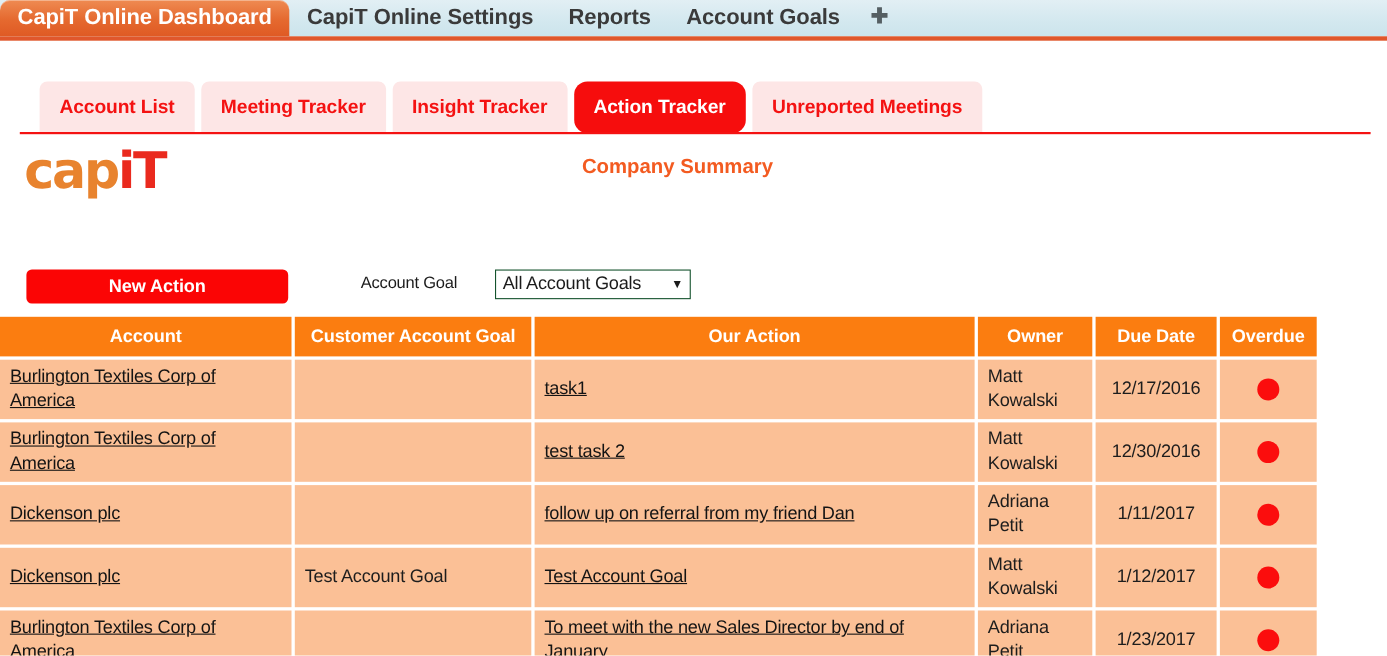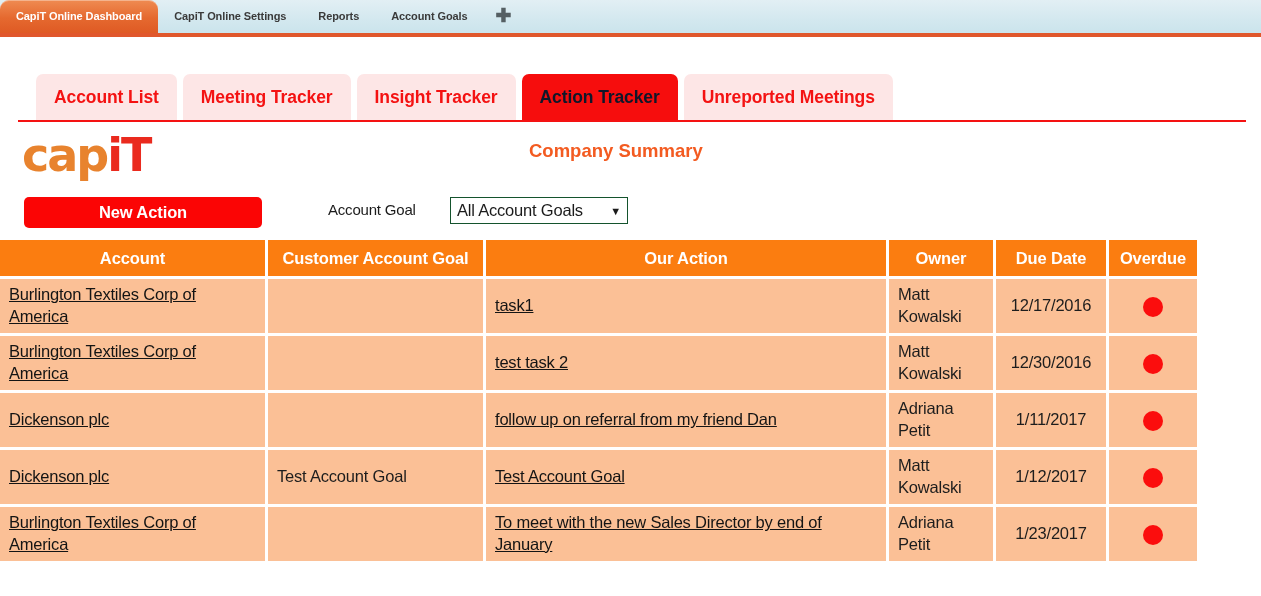--- a/index.html
+++ b/index.html
@@ -19,21 +19,21 @@
     border-bottom: 4px solid #e0572c;
     display: flex;
     align-items: flex-end;
     padding: 0;
     white-space: nowrap;
   }
   .btab {
     height: 33px;
     line-height: 33px;
     padding: 0 16px;
-    font-size: 11px;
+    font-size: 20px;
     font-weight: bold;
     color: #3a3a3a;
     letter-spacing: -0.1px;
   }
   .btab.active {
     background: linear-gradient(to bottom, #ef8b52 0%, #e5692f 55%, #df5a24 100%);
     color: #ffffff;
     border-top-left-radius: 9px;
     border-top-right-radius: 9px;
     box-shadow: inset 0 1px 0 rgba(255,255,255,0.35);
@@ -61,21 +61,21 @@
     line-height: 47px;
     padding: 0 18px;
     font-size: 17.5px;
     font-weight: bold;
     background: #fde6e6;
     color: #f41212;
     border-top-left-radius: 7px;
     border-top-right-radius: 7px;
     letter-spacing: -0.1px;
   }
-  .subtab.active { background: #f60d0d; color: #0f172a; }
+  .subtab.active { background: #f60d0d; color: #ffffff; border-radius: 12px; }
   .subtab-rule {
     position: absolute;
     left: 18px; right: 15px; bottom: 0;
     height: 2px; background: #f41212;
   }
 
   
   .headband {
     position: relative;
     height: 75px;
@@ -95,20 +95,21 @@
     font-size: 18.5px;
     font-weight: bold;
     color: #f35b21;
   }
 
   
   .controls {
     position: relative;
     height: 40px;
     padding-left: 24px;
+    margin-top: 48px;
   }
   .new-action-btn {
     position: absolute; left: 24px; top: 0;
     width: 238px; height: 31px;
     background: #fb0505;
     color: #ffffff;
     border: none;
     border-radius: 5px;
     font-size: 16.5px;
     font-weight: bold;

